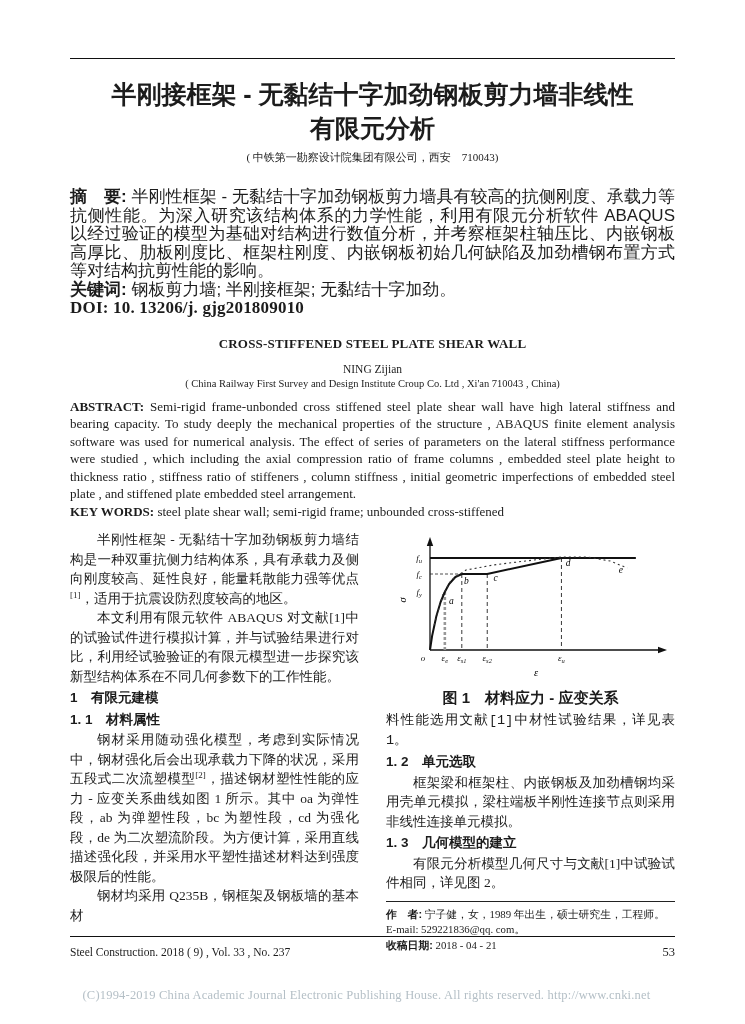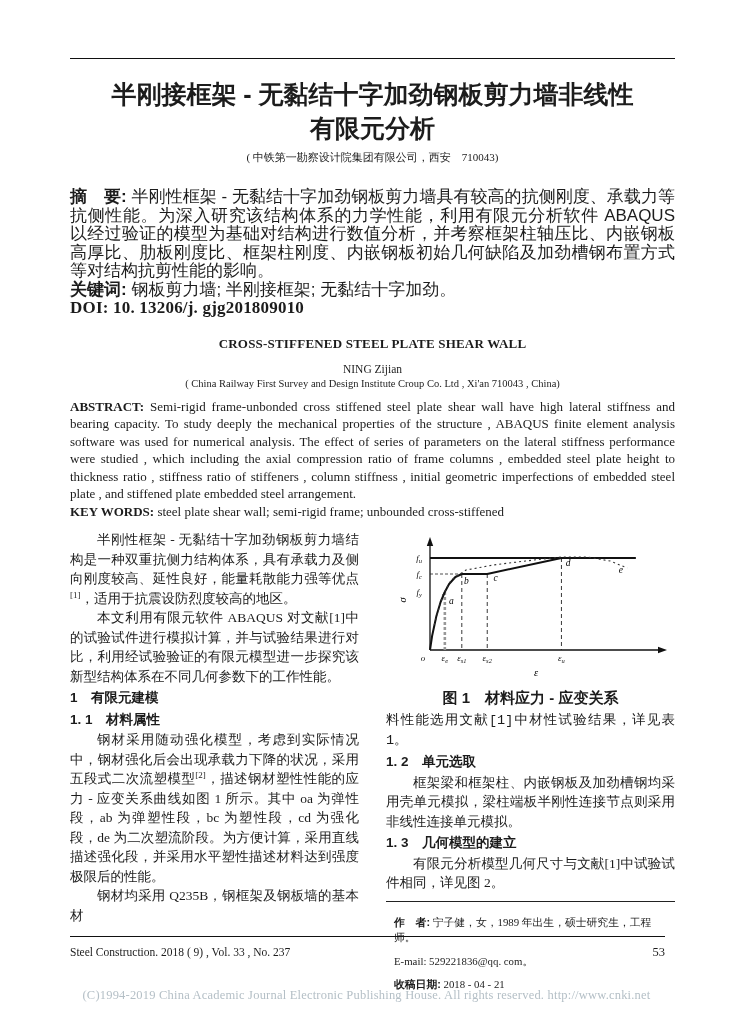--- a/index.html
+++ b/index.html
@@ -24,23 +24,23 @@
   .abstract-en p{margin:0;text-align:justify;}
   .columns{display:flex;gap:27px;margin-top:10px;}
   .col{width:292px;font-size:13.5px;line-height:19.5px;}
   .col p.body-p{margin:0;text-align:justify;text-indent:2em;}
   .col p.noindent{text-indent:0;font-family:Liberation Mono, monospace;}
   .col h2,.col h3{font-family:"Liberation Sans","DejaVu Sans",sans-serif;font-size:13.5px;font-weight:bold;margin:2px 0 1px 0;line-height:19.5px;}
   sup{font-size:9px;line-height:0;}
   figure{margin:2px 0 4px 0;}
   figcaption{font-family:"Liberation Sans","DejaVu Sans",sans-serif;font-size:15px;font-weight:bold;text-align:center;margin-top:2px;}
   .footnote{margin-top:8px;border-top:1.2px solid #222;padding-top:5px;font-size:10.8px;line-height:15.5px;}
-  .footnote p{margin:8px;}
+  .footnote p{margin:0;}
   .footnote .flab{font-family:"Liberation Sans","DejaVu Sans",sans-serif;font-weight:bold;}
-  .footer{position:absolute;left:70px;right:80px;top:936px;border-top:1.8px solid #111;padding-top:8px;display:flex;justify-content:space-between;align-items:baseline;font-size:11.5px;}
+  .footer{position:absolute;left:70px;right:70px;top:936px;border-top:1.8px solid #111;padding-top:8px;display:flex;justify-content:space-between;align-items:baseline;font-size:11.5px;}
   .footer .pageno{font-size:12.5px;}
   .copyright{position:absolute;left:0;right:12px;top:988px;text-align:center;color:#b4bfc6;font-size:12.5px;letter-spacing:.2px;}
   svg text{font-family:"Liberation Serif","DejaVu Serif",serif;}
 </style>
 </head>
 <body>
 
 <div class="page">
 
   <div class="header-rule"></div>

